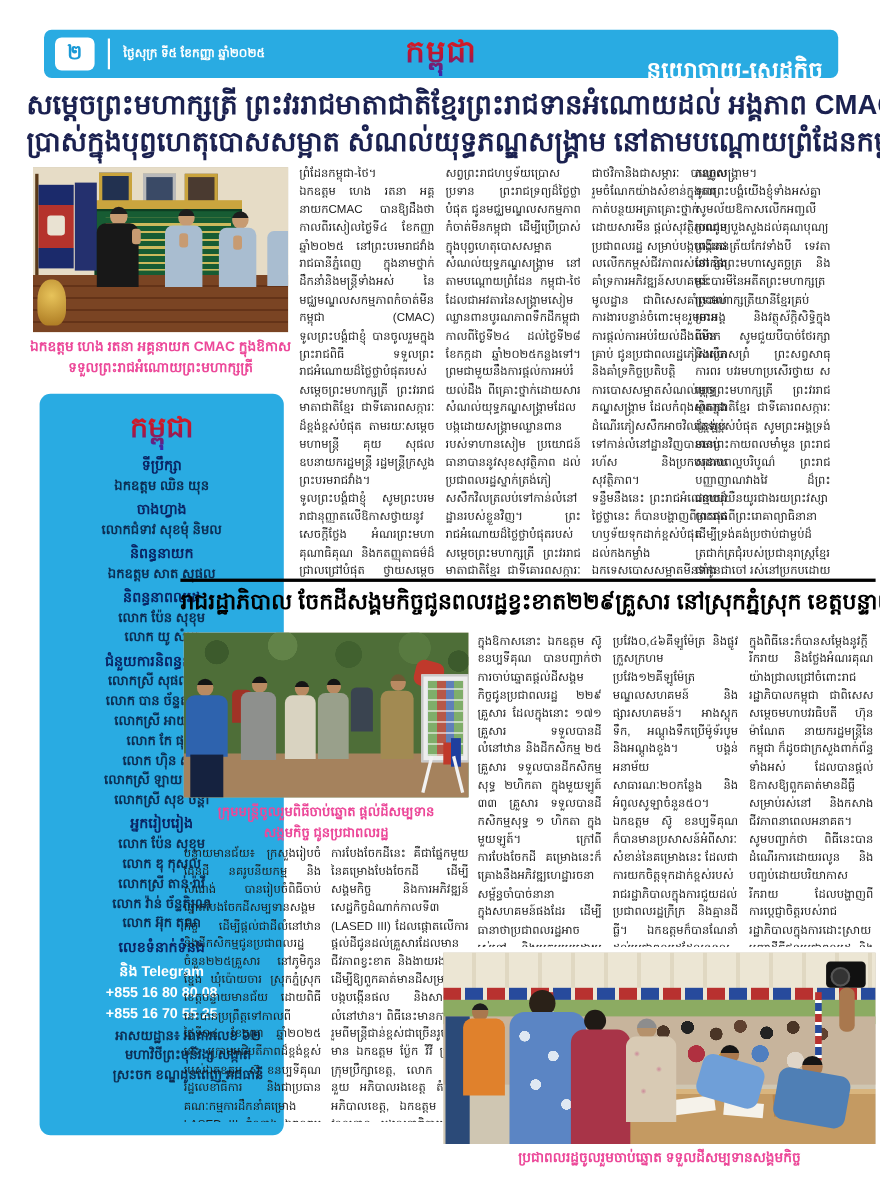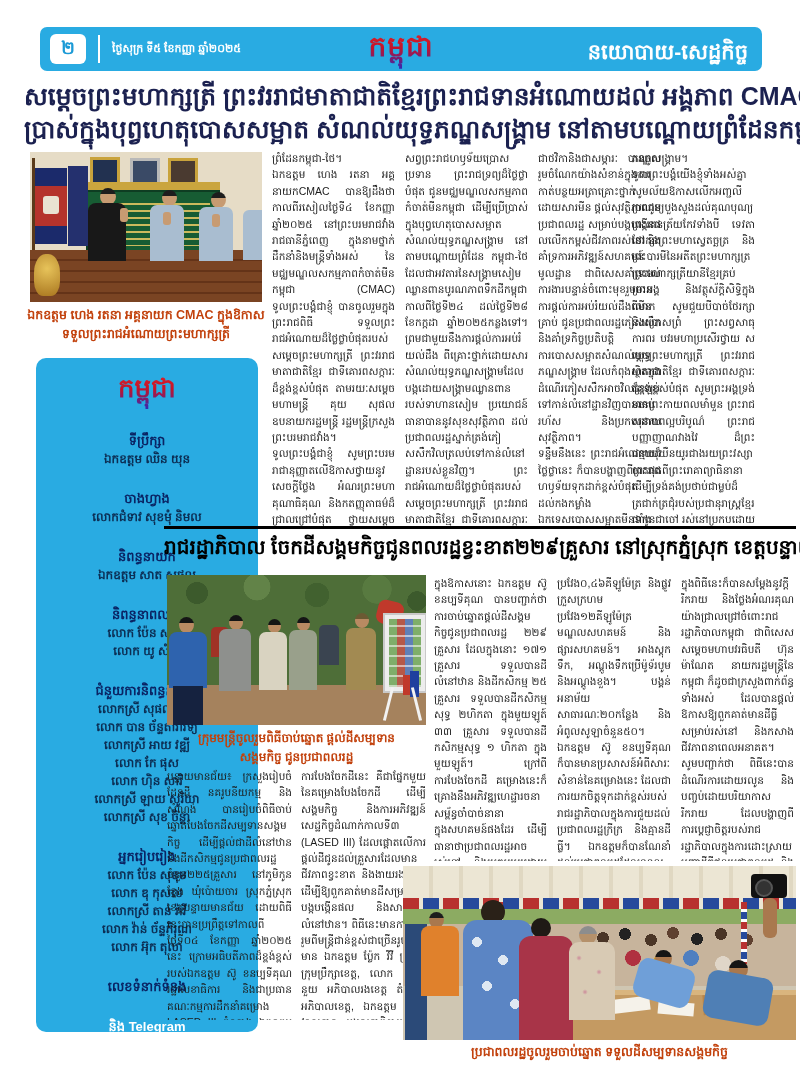--- a/index.html
+++ b/index.html
@@ -11,37 +11,37 @@
           color:#1B9AD6;font-weight:bold;font-size:18px;display:flex;align-items:center;justify-content:center;}
   .hdiv{position:absolute;left:58px;top:8px;width:2px;height:28px;background:#fff;}
   .hdate{position:absolute;left:72px;top:0;height:44px;display:flex;align-items:center;
          color:#fff;font-size:11px;font-weight:bold;}
   .hlogo{position:absolute;left:50%;transform:translateX(-50%);top:2px;font-size:28px;font-weight:800;
          color:#C4142A;letter-spacing:1px;}
   @supports (-webkit-background-clip:text){
     .hlogo{background:linear-gradient(180deg,#E02328 0%,#C4142A 45%,#2A2ABB 100%);
            -webkit-background-clip:text;background-clip:text;color:transparent;}
   }
-  .hsec{position:absolute;right:14px;top:4px;height:44px;display:flex;align-items:center;
+  .hsec{position:absolute;right:14px;top:16px;height:44px;display:flex;align-items:center;
         color:#fff;font-size:21px;font-weight:800;}
   
   .head1{position:absolute;left:24px;width:752px;color:#1B2150;font-weight:800;
          font-size:25px;line-height:33px;text-align:center;white-space:nowrap;}
   
   .photo{position:absolute;overflow:hidden;background:#cfc6b2;}
-  .cap{position:absolute;text-align:center;font-weight:700;color:#c2410c;font-size:12.5px;line-height:19px;}
+  .cap{position:absolute;text-align:center;font-weight:700;color:#ec4899;font-size:12.5px;line-height:19px;}
   
   .sbar{position:absolute;left:36px;top:358px;width:222px;height:674px;background:#29ABE2;border-radius:10px;
         text-align:center;color:#0A2A5C;overflow:hidden;}
   .slogo{margin-top:14px;font-size:26px;font-weight:800;color:#C4142A;}
   @supports (-webkit-background-clip:text){
     .slogo{background:linear-gradient(180deg,#E02328 0%,#C4142A 45%,#2A2ABB 100%);
            -webkit-background-clip:text;background-clip:text;color:transparent;display:inline-block;}
   }
-  .stitle{font-size:13px;font-weight:800;color:#0A2464;line-height:19px;margin-top:21px;}
+  .stitle{font-size:13px;font-weight:800;color:#0A2464;line-height:19px;margin-top:3px;}
   .sname{font-size:12px;font-weight:700;color:#0C2E54;line-height:18px;}
   .sphone{font-size:13px;font-weight:800;color:#fff;line-height:19px;}
   .saddr{font-size:12px;font-weight:700;color:#0C2E54;line-height:18px;padding-left:48px;}
   
   .col{position:absolute;font-size:10.5px;line-height:16.4px;color:#1b1b1b;text-align:justify;
        overflow:hidden;white-space:pre-line;}
   .rule{position:absolute;background:#000;}
   .head2{position:absolute;color:#000;font-weight:800;font-size:20px;text-align:center;white-space:nowrap;}
   .sh{position:absolute;} 
 </style>

